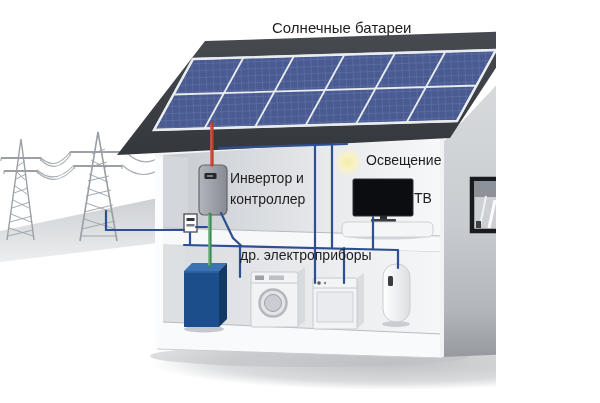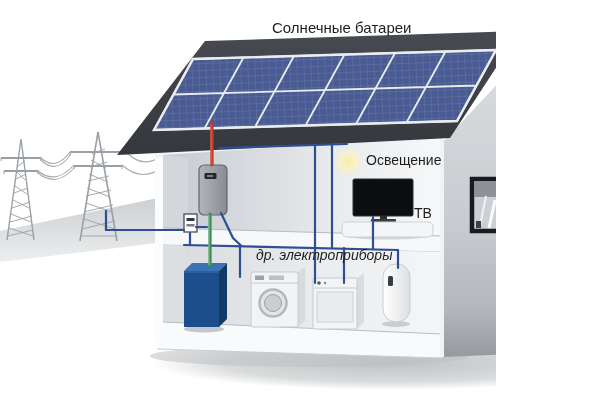--- a/index.html
+++ b/index.html
@@ -225,17 +225,18 @@
     <path d="M212,123 V165" stroke="#c23b2b" stroke-width="3.2"></path>
     <path d="M211,125 V164" stroke="#e06a55" stroke-width="1"></path>
   </g>
   <g fill="none" stroke-linecap="round">
     <path d="M210,214 V266" stroke="#3a8a52" stroke-width="3.2"></path>
     <path d="M209,215 V265" stroke="#8fc79a" stroke-width="1"></path>
   </g>
 </svg>
 
 <div class="lbl s15" style="left:272px;top:18px;">Солнечные батареи</div>
+<div class="lbl s14 wrap" style="left:230px;top:168px;width:88px;line-height:21px;">Инвертор и контроллер</div>
 <div class="lbl s14" style="left:366px;top:151px;">Освещение</div>
-<div class="lbl s14" style="left:414px;top:204px;">ТВ</div>
-<div class="lbl s14" style="left:256px;top:246px;font-style:italic;">др. электроприборы</div>
+<div class="lbl s14" style="left:414px;top:189px;">ТВ</div>
+<div class="lbl s14" style="left:240px;top:246px;">др. электроприборы</div>
 
 </div>
 
 </body></html>

